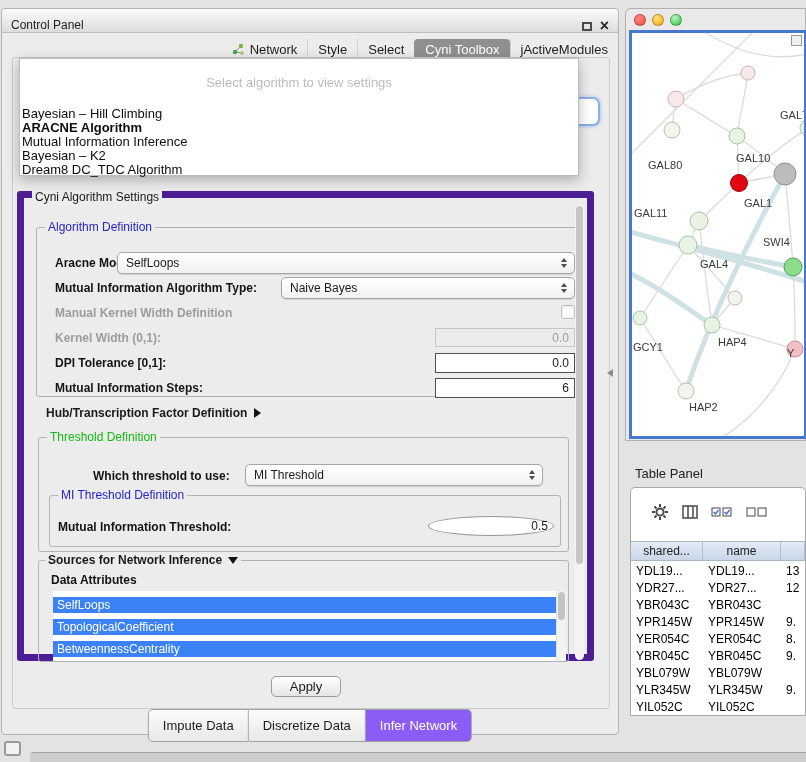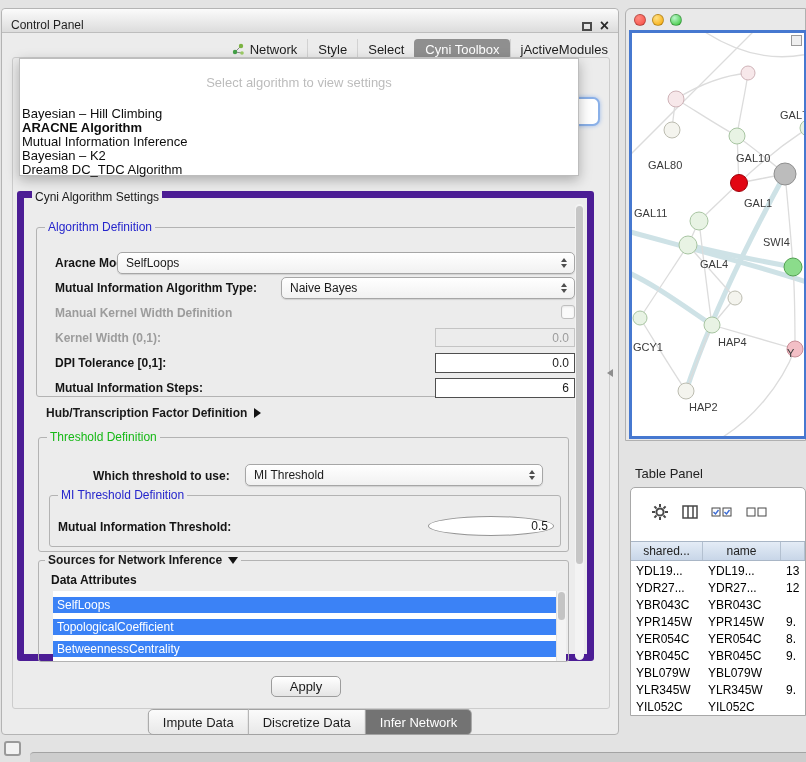--- a/index.html
+++ b/index.html
@@ -63,25 +63,25 @@
   #attr-list { position:absolute; left:14px; top:30px; width:513px; height:70px; background:#fff; overflow:hidden; }
   .attr-item { height:16px; line-height:16px; background:#3b82f6; color:#fff; font-size:12px; padding-left:4px; width:calc(100% - 10px);margin-top:6px; }
   #attr-scroll { position:absolute; right:0; top:0; width:10px; height:70px; background:#f3f3f3; border-left:1px solid #e2e2e2; }
   #attr-thumb { position:absolute; left:1px; top:1px; width:7px; height:28px; background:#c4c4c4; border-radius:4px; }
 
   #settings-scroll { position:absolute; right:3px; top:6px; width:9px; height:456px; background:#f3f3f3; border-radius:5px; }
   #settings-thumb { position:absolute; left:1px; top:2px; width:7px; height:358px; background:#c6c6c6; border-radius:4px; }
 
   #apply-btn { position:absolute; left:269px; top:667px; width:70px; height:21px; background:linear-gradient(#ffffff,#e5e5e5); border:1px solid #9c9c9c; border-radius:5px; font-size:13px; display:flex; align-items:center; justify-content:center; }
 
-  #bottom-tabs { position:absolute; top:700px; left:50%; transform:translateX(-50%); display:flex; height:26px; font-size:13px; }
+  #bottom-tabs { position:absolute; top:700px; left:50%; transform:translateX(-50%); display:flex; height:33px; font-size:13px; }
   .seg { padding:0 14px; display:flex; align-items:center; background:linear-gradient(#fbfbfb,#e8e8e8); border:1px solid #a2a2a2; border-left:none; color:#1c1c1c; white-space:nowrap; }
   .seg:first-child { border-left:1px solid #a2a2a2; border-radius:5px 0 0 5px; }
   .seg:last-child { border-radius:0 5px 5px 0; }
-  .seg.active { background:#737373; color:#fff; }
+  .seg.active { background:#8b5cf6; color:#fff; }
 
   
   #network-window { position:absolute; left:625px; top:8px; width:181px; height:433px; background:#e9e9e9; border:1px solid #b0b0b0; border-radius:6px 0 0 0; }
   #traffic { position:absolute; left:8px; top:5px; display:flex; gap:6px; }
   .light { width:12px; height:12px; border-radius:50%; border:1px solid rgba(0,0,0,0.25); }
   .light.red { background:radial-gradient(circle at 35% 30%, #ff8a80, #f74b43); }
   .light.yellow { background:radial-gradient(circle at 35% 30%, #ffe082, #f7a600); }
   .light.green { background:radial-gradient(circle at 35% 30%, #b9f6ca, #2fc32f); }
   #net-canvas { position:absolute; left:3px; top:21px; width:178px; height:409px; border:3px solid #4678d0; background:#ffffff; overflow:hidden; }
   #net-corner-box { position:absolute; right:2px; top:2px; width:11px; height:11px; border:1px solid #9a9a9a; background:#efefef; }

